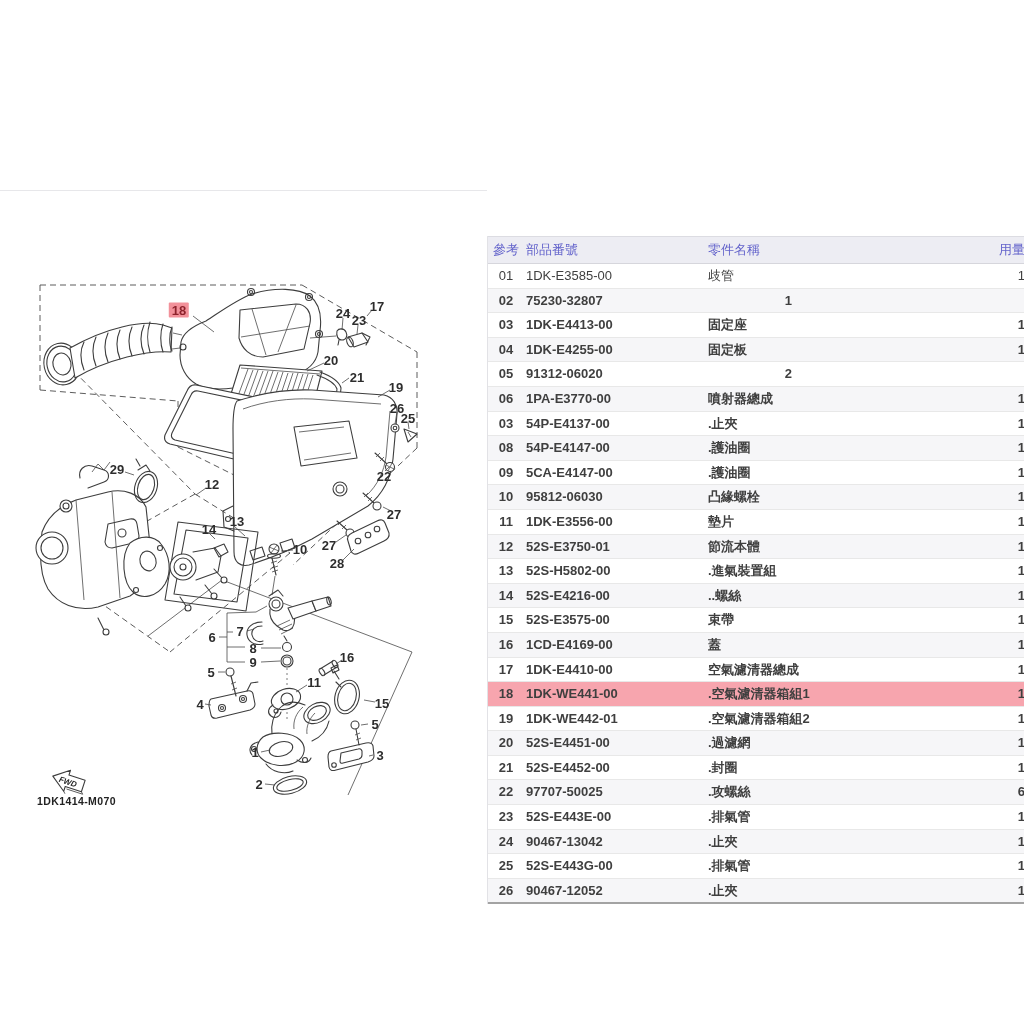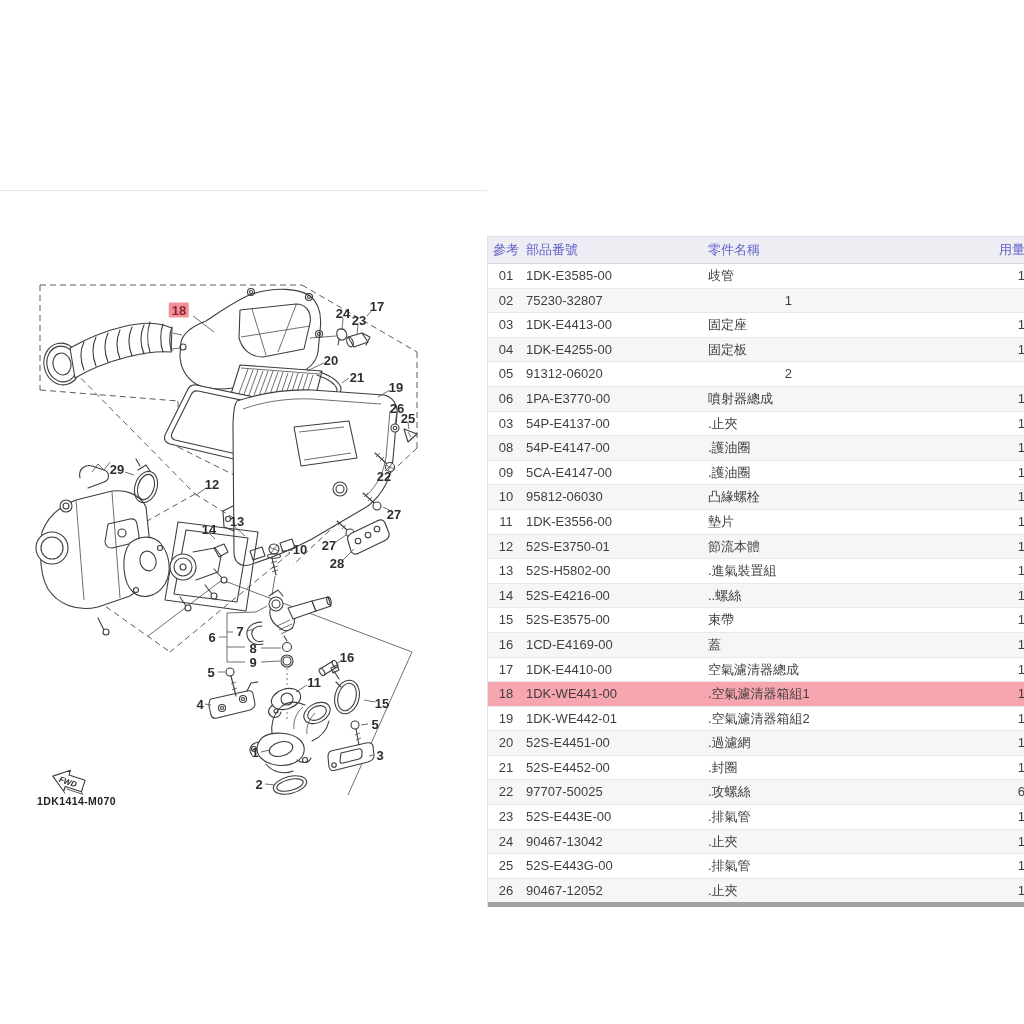--- a/index.html
+++ b/index.html
@@ -24,24 +24,24 @@
     fill:#222;letter-spacing:.4px;}
   .fwd-text{font-family:"Liberation Sans","DejaVu Sans",sans-serif;font-size:8px;font-weight:bold;
     font-style:italic;fill:#222;}
 
   
   .table-pane{position:absolute;left:487px;top:192px;width:537px;
     font-size:13px;color:#3f3f3f;border-left:1px solid #e2e2e6;margin-top:44px;}
   .thead{display:flex;height:26px;line-height:26px;background:var(--header-bg,#ededf3);
     color:var(--header-text,#6363cb);border-top:1px solid #dcdce2;border-bottom:1px solid #d6d6dc;}
   .trow{display:flex;height:23.6px;line-height:23.6px;background:#fff;}
-  .trow + .trow{border-top:1px solid #e8e8e8;}
+  .trow + .trow{border-top:1px solid #e8e8e8;font-weight:bold;}
   .trow:nth-child(even){background:var(--zebra,#f6f6f8);}
   .trow.hl{background:var(--hl-row,#f7a5ae) !important;}
-  .tbody{border-bottom:5px solid #a3a3a3;}
+  .tbody{border-bottom:2px solid #a3a3a3;}
   .col-ref{width:36px;text-align:center;flex:none;}
   .col-part{width:182px;padding-left:2px;flex:none;}
   .col-name{flex:1;min-width:0;}
   .col-qty{width:84px;text-align:right;flex:none;}
 </style>
 </head>
 <body>
 
 <div class="page">
 

